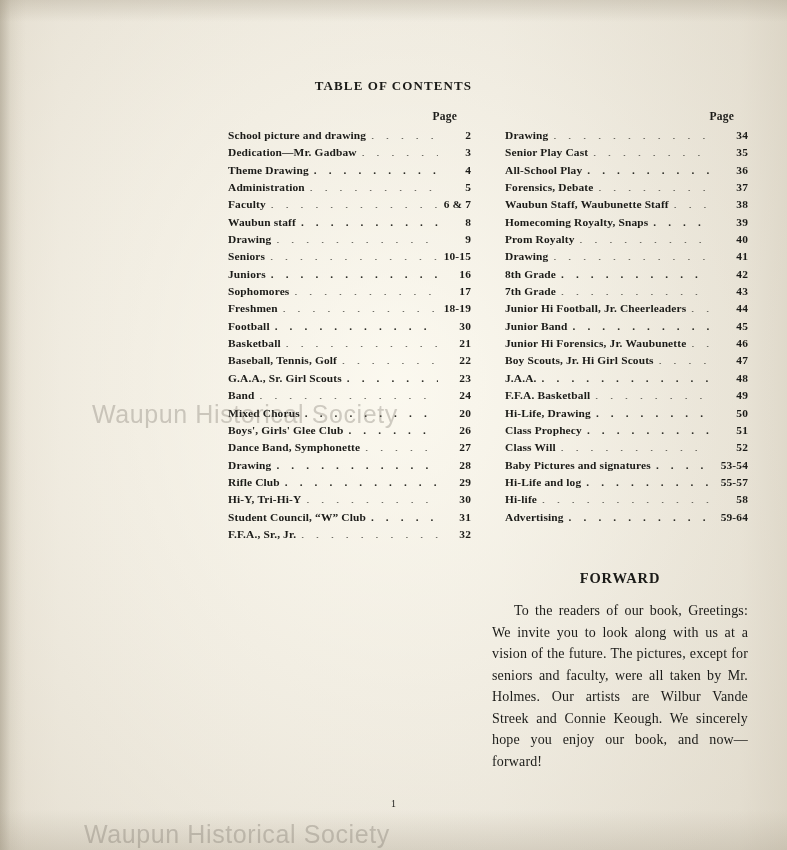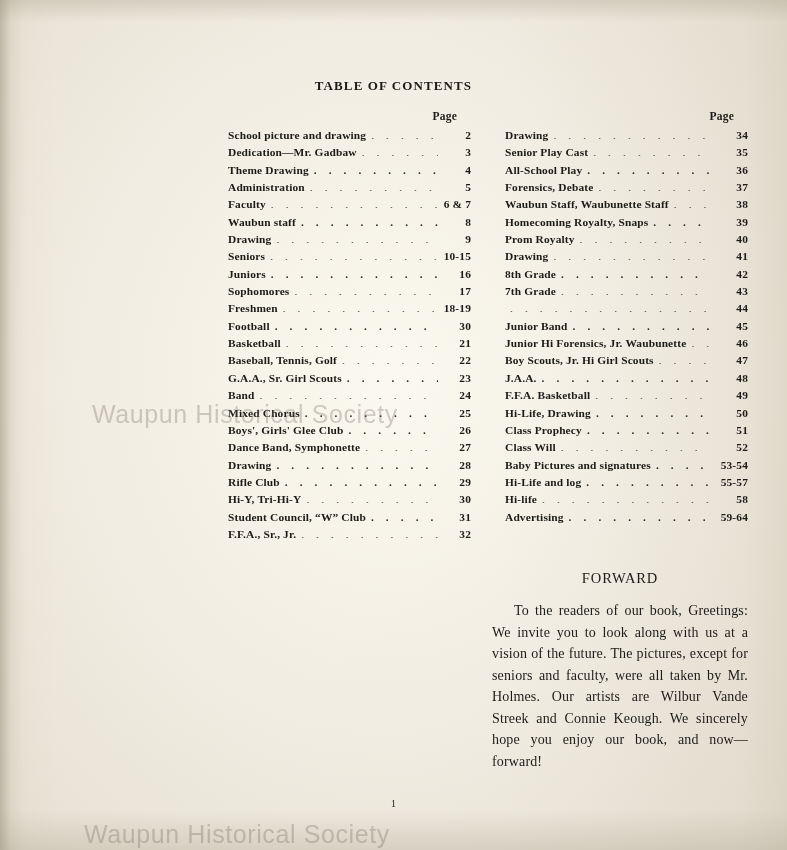--- a/index.html
+++ b/index.html
@@ -107,21 +107,21 @@
     min-width: 36px;
   }
 
   .forward-title {
     position: absolute;
     top: 570px;
     left: 492px;
     width: 256px;
     text-align: center;
     font-size: 14.5px;
-    font-weight: normal;
+    font-weight: bold;
     letter-spacing: 0.9px;
   }
   .forward-body {
     position: absolute;
     top: 600px;
     left: 492px;
     width: 256px;
     font-size: 14px;
     line-height: 21.5px;
     text-align: justify;
@@ -244,21 +244,21 @@
           <span class="num">23</span>
         </div>
         <div class="entry">
           <span class="label">Band</span>
           <span class="dots">. . . . . . . . . . . . . . . . . . . . . . . . . . . . . .</span>
           <span class="num">24</span>
         </div>
         <div class="entry">
           <span class="label">Mixed Chorus</span>
           <span class="dots">. . . . . . . . . . . . . . . . . . . . . . . . . . . . . .</span>
-          <span class="num">25</span>
+          <span class="num">20</span>
         </div>
         <div class="entry">
           <span class="label">Boys', Girls' Glee Club</span>
           <span class="dots">. . . . . . . . . . . . . . . . . . . . . . . . . . . . . .</span>
           <span class="num">26</span>
         </div>
         <div class="entry">
           <span class="label">Dance Band, Symphonette</span>
           <span class="dots">. . . . . . . . . . . . . . . . . . . . . . . . . . . . . .</span>
           <span class="num">27</span>
@@ -337,20 +337,21 @@
           <span class="label">8th Grade</span>
           <span class="dots">. . . . . . . . . . . . . . . . . . . . . . . . . . . . . .</span>
           <span class="num">42</span>
         </div>
         <div class="entry">
           <span class="label">7th Grade</span>
           <span class="dots">. . . . . . . . . . . . . . . . . . . . . . . . . . . . . .</span>
           <span class="num">43</span>
         </div>
         <div class="entry">
+          <span class="label">Junior Hi Football, Jr. Cheerleaders</span>
           <span class="dots">. . . . . . . . . . . . . . . . . . . . . . . . . . . . . .</span>
           <span class="num">44</span>
         </div>
         <div class="entry">
           <span class="label">Junior Band</span>
           <span class="dots">. . . . . . . . . . . . . . . . . . . . . . . . . . . . . .</span>
           <span class="num">45</span>
         </div>
         <div class="entry">
           <span class="label">Junior Hi Forensics, Jr. Waubunette</span>

